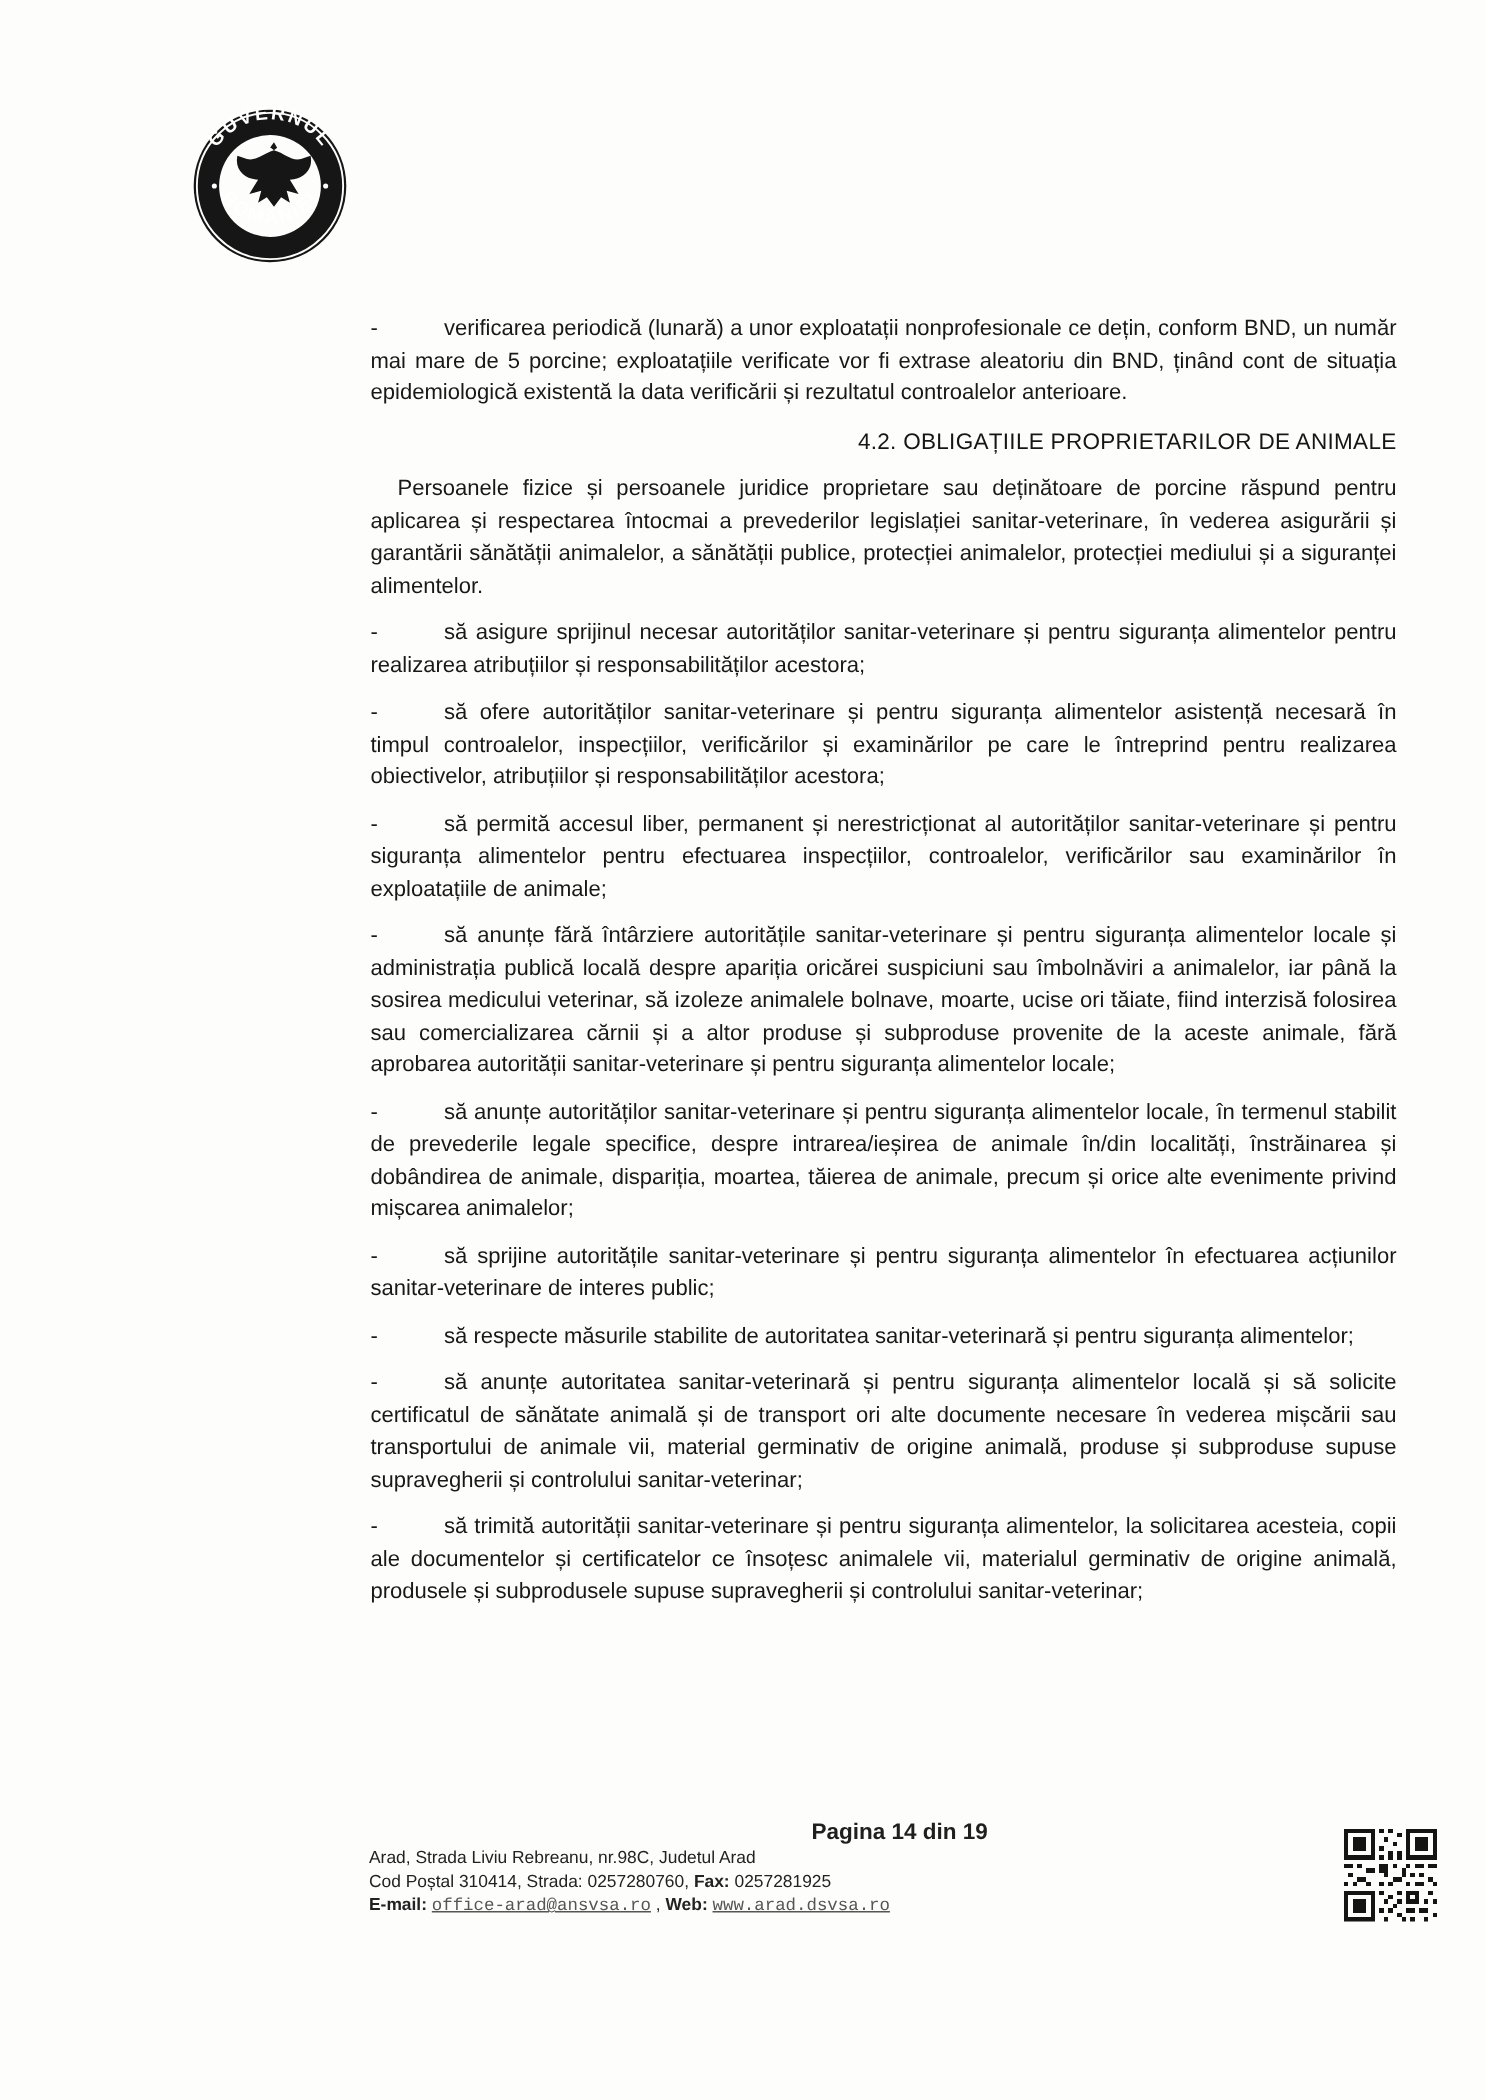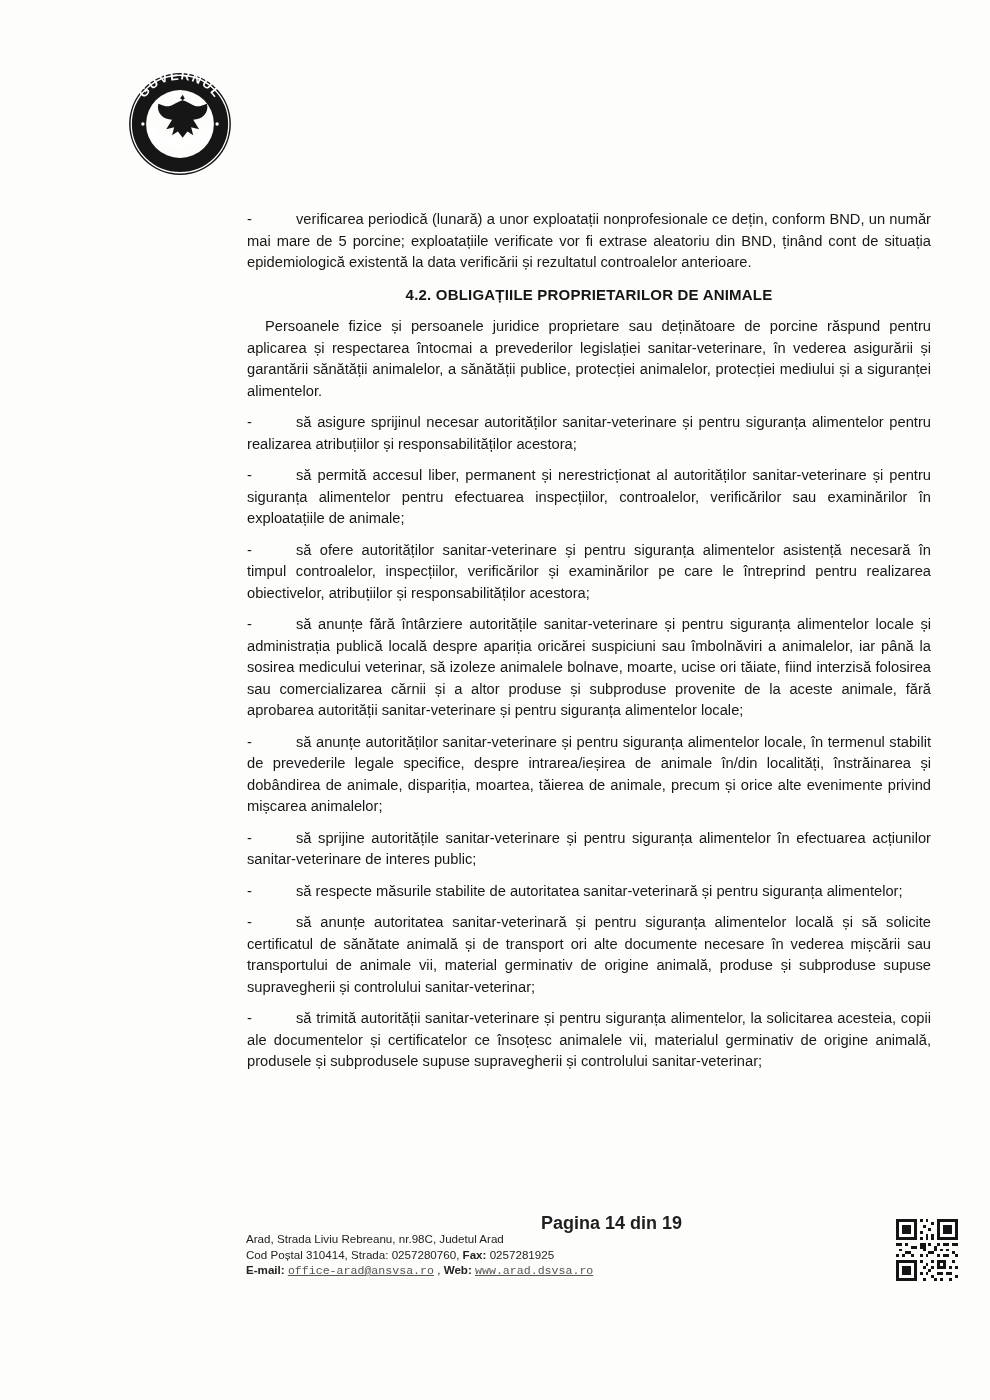--- a/index.html
+++ b/index.html
@@ -21,27 +21,27 @@
   }
   
   .doc-body{
     position:absolute;left:247px;top:182px;width:684px;
     font-size:14.7px;line-height:21.5px;color:#181818;margin-top:27px;
   }
   .doc-body p{margin:0 0 10px;text-align:justify;}
   .doc-body p.intro{text-indent:18px;}
   .dash{display:inline-block;width:49px;}
   h2.section{
-    font-size:15px;font-weight:700;letter-spacing:.2px;
-    margin:2px 0 11px;color:#151515;text-align:center;
+    font-size:15px;font-weight:400;letter-spacing:.2px;
+    margin:2px 0 11px;color:#151515;text-align:right;
   }
   
   .page-num{
     position:absolute;left:541px;top:1213px;
-    font-size:18px;font-weight:700;color:#1f1f1f;
+    font-size:15px;font-weight:700;color:#1f1f1f;
   }
   .address{
     position:absolute;left:246px;top:1231px;
     font-size:11.6px;line-height:15.5px;color:#222;
   }
   .address .lbl{font-weight:700;text-align:right;}
   .address a{color:#555;text-decoration:underline;cursor:pointer;font-family:Liberation Mono, monospace;}
   .qr{position:absolute;left:896px;top:1219px;width:62px;height:62px;}
 </style>
 </head>
@@ -78,23 +78,23 @@
   <div class="doc-body">
 
     <p class="bullet"><span class="dash">-</span><span>verificarea periodică (lunară) a unor exploatații nonprofesionale ce dețin, conform BND, un număr mai mare de 5 porcine; exploatațiile verificate vor fi extrase aleatoriu din BND, ținând cont de situația epidemiologică existentă la data verificării și rezultatul controalelor anterioare.</span></p>
 
     <h2 class="section">4.2. OBLIGAȚIILE PROPRIETARILOR DE ANIMALE</h2>
 
     <p class="intro">Persoanele fizice și persoanele juridice proprietare sau deținătoare de porcine răspund pentru aplicarea și respectarea întocmai a prevederilor legislației sanitar-veterinare, în vederea asigurării și garantării sănătății animalelor, a sănătății publice, protecției animalelor, protecției mediului și a siguranței alimentelor.</p>
 
     <p class="bullet"><span class="dash">-</span><span>să asigure sprijinul necesar autorităților sanitar-veterinare și pentru siguranța alimentelor pentru realizarea atribuțiilor și responsabilităților acestora;</span></p>
 
+    <p class="bullet"><span class="dash">-</span><span>să ofere autorităților sanitar-veterinare și pentru siguranța alimentelor asistență necesară în timpul controalelor, inspecțiilor, verificărilor și examinărilor pe care le întreprind pentru realizarea obiectivelor, atribuțiilor și responsabilităților acestora;</span></p>
+
     <p class="bullet"><span class="dash">-</span><span>să permită accesul liber, permanent și nerestricționat al autorităților sanitar-veterinare și pentru siguranța alimentelor pentru efectuarea inspecțiilor, controalelor, verificărilor sau examinărilor în exploatațiile de animale;</span></p>
-
-    <p class="bullet"><span class="dash">-</span><span>să ofere autorităților sanitar-veterinare și pentru siguranța alimentelor asistență necesară în timpul controalelor, inspecțiilor, verificărilor și examinărilor pe care le întreprind pentru realizarea obiectivelor, atribuțiilor și responsabilităților acestora;</span></p>
 
     <p class="bullet"><span class="dash">-</span><span>să anunțe fără întârziere autoritățile sanitar-veterinare și pentru siguranța alimentelor locale și administrația publică locală despre apariția oricărei suspiciuni sau îmbolnăviri a animalelor, iar până la sosirea medicului veterinar, să izoleze animalele bolnave, moarte, ucise ori tăiate, fiind interzisă folosirea sau comercializarea cărnii și a altor produse și subproduse provenite de la aceste animale, fără aprobarea autorității sanitar-veterinare și pentru siguranța alimentelor locale;</span></p>
 
     <p class="bullet"><span class="dash">-</span><span>să anunțe autorităților sanitar-veterinare și pentru siguranța alimentelor locale, în termenul stabilit de prevederile legale specifice, despre intrarea/ieșirea de animale în/din localități, înstrăinarea și dobândirea de animale, dispariția, moartea, tăierea de animale, precum și orice alte evenimente privind mișcarea animalelor;</span></p>
 
     <p class="bullet"><span class="dash">-</span><span>să sprijine autoritățile sanitar-veterinare și pentru siguranța alimentelor în efectuarea acțiunilor sanitar-veterinare de interes public;</span></p>
 
     <p class="bullet"><span class="dash">-</span><span>să respecte măsurile stabilite de autoritatea sanitar-veterinară și pentru siguranța alimentelor;</span></p>
 
     <p class="bullet"><span class="dash">-</span><span>să anunțe autoritatea sanitar-veterinară și pentru siguranța alimentelor locală și să solicite certificatul de sănătate animală și de transport ori alte documente necesare în vederea mișcării sau transportului de animale vii, material germinativ de origine animală, produse și subproduse supuse supravegherii și controlului sanitar-veterinar;</span></p>

